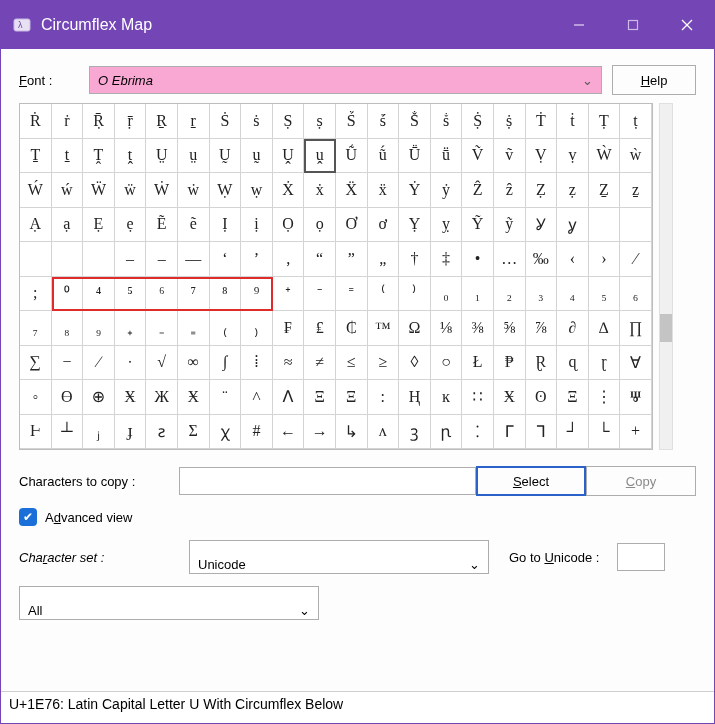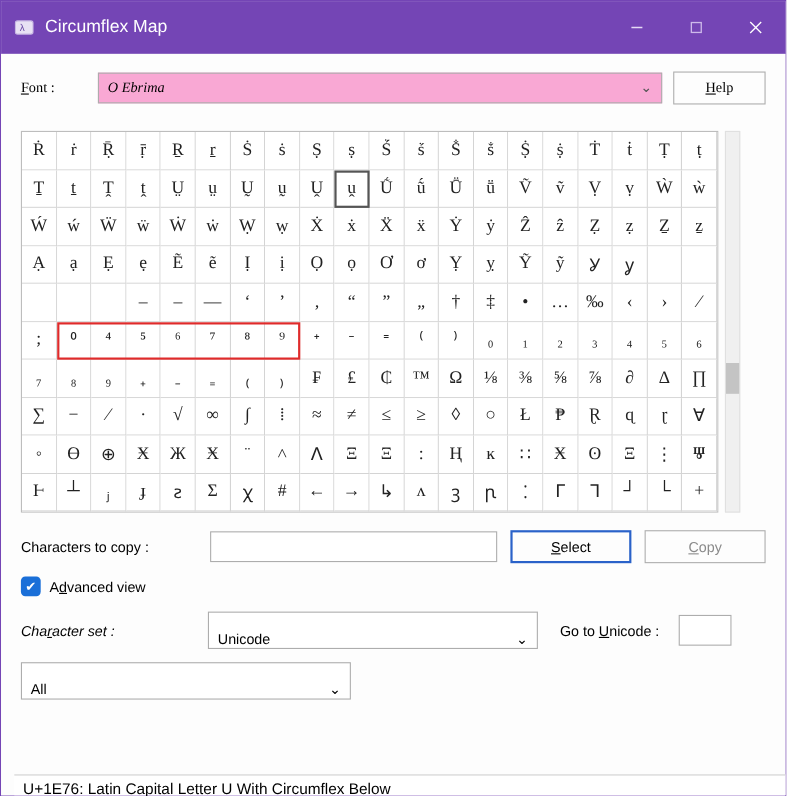--- a/index.html
+++ b/index.html
@@ -40,21 +40,21 @@
     color: #e5daf5; font-size: 14px;
   }
   .client {
     flex: 1;
     padding: 16px 18px 0 18px;
     display: flex;
     flex-direction: column;
     position: relative;
     background: #fdfdfd;
   }
-  .row { display: flex; align-items: center; margin-bottom: 24px; gap: 10px; font-family: Liberation Serif, serif; }
+  .row { display: flex; align-items: center; margin-bottom: 8px; gap: 10px; }
   .label { min-width: 60px; }
   .font-select {
     flex: 1;
     height: 28px;
     border: 1px solid #adadad;
     background: #f9a8d4;
     display: flex; align-items: center; padding: 0 8px;
     font-style: italic;
     justify-content: space-between;
   }
@@ -103,21 +103,21 @@
     background: #f0f0f0;
     margin-left: 6px;
     position: relative;
     border:1px solid #e0e0e0;
   }
   .thumb {
     position: absolute; left:0; right:0;
     top: 210px; height: 28px;
     background: #c4c4c4;
   }
-  .copy-row { display:flex; align-items:center; gap:12px; margin-bottom:12px;}
+  .copy-row { display:flex; align-items:center; margin-bottom:12px;}
   .copy-row .lbl { width: 160px; }
   .copy-input {
     flex:1; height: 28px;
     border: 1px solid #adadad; background:#fff;
     padding: 0 6px;
   }
   .select-btn { border: 2px solid #2a62c9; width:110px; }
   .copy-btn { color:#8a8a8a; width:110px; }
   .check-row { display:flex; align-items:center; gap:8px; margin-bottom:14px;}
   .checkbox {
@@ -127,22 +127,22 @@
   }
   .form-row { display:flex; align-items:center; gap:10px; margin-bottom:12px;}
   .form-row .lbl { width: 160px; font-style: italic; }
   .combo {
     width: 300px; height:28px; border:1px solid #adadad; background:#fff;
     display:flex; justify-content:space-between; padding:16px 8px;
   }
   .goto-lbl{ margin-left:10px; }
   .goto-input { width:48px; height:28px; border:1px solid #adadad; background:#fff; margin-left:8px;}
   .status {
-    position:absolute; left:12px; right:0; bottom:0;
-    height: 19px;
+    position:absolute; left:0; right:0; bottom:0;
+    height: 32px;
     border-top: 1px solid #cfcfcf;
     background:#fff;
     padding: 4px 8px;
     font-size: 14px;
   }
 </style>
 </head>
 <body>
 
 <div class="window">

